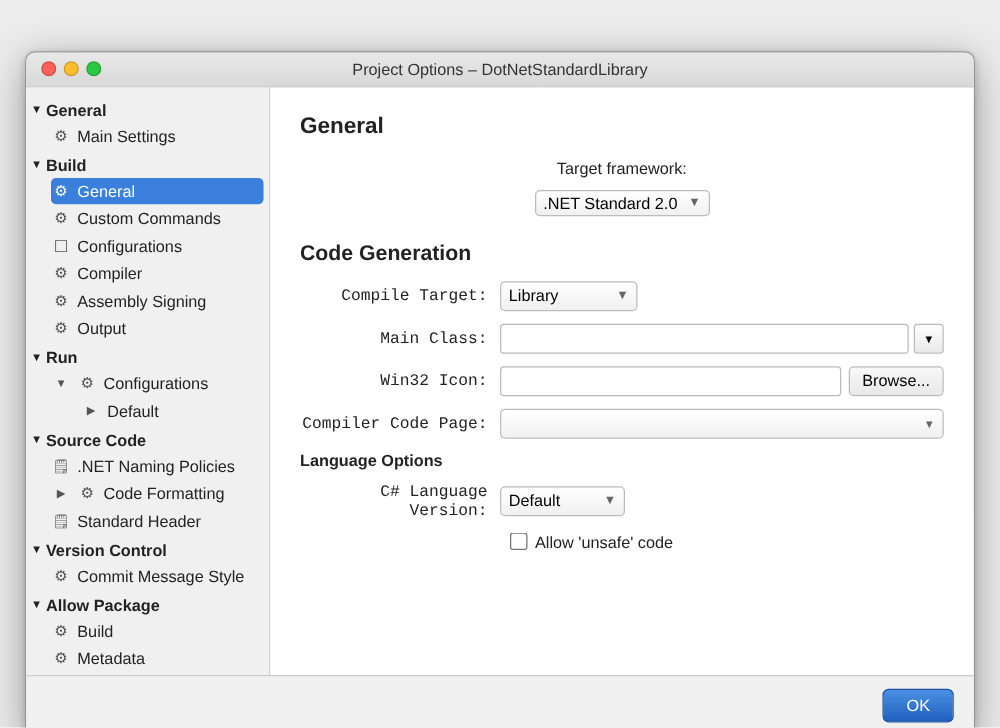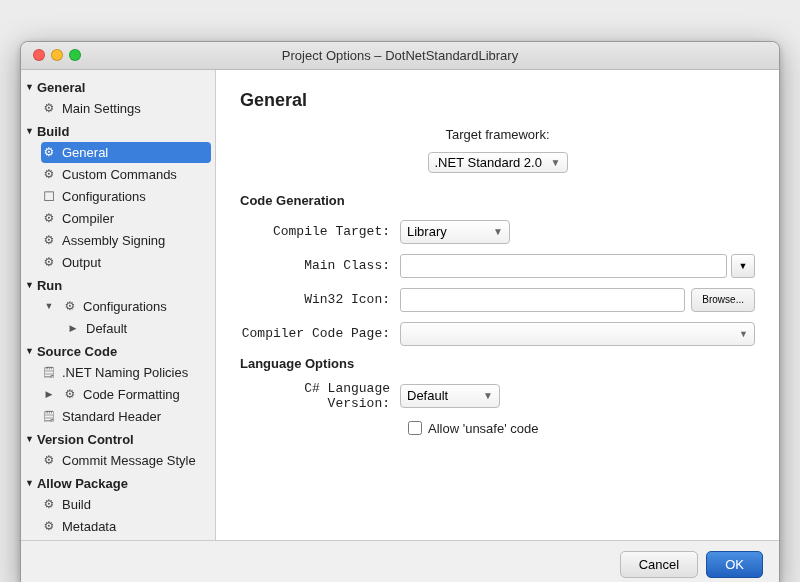--- a/index.html
+++ b/index.html
@@ -145,21 +145,21 @@
       font-size: 13px;
       min-width: 140px;
       justify-content: space-between;
     }
     .dropdown-arrow {
       font-size: 10px;
       color: #666;
       margin-left: 6px;
     }
     .section-header {
-      font-size: 13px;
+      font-size: 17px;
       font-weight: 700;
       color: #222;
       margin-bottom: 12px;
       margin-top: 4px;
     }
     .form-row {
       display: flex;
       align-items: center;
       margin-bottom: 10px;
     }
@@ -185,21 +185,21 @@
     .form-input-with-btn {
       display: flex;
       flex: 1;
       gap: 6px;
     }
     .browse-btn {
       background: linear-gradient(to bottom, #f8f8f8, #e8e8e8);
       border: 1px solid #bbb;
       border-radius: 4px;
       padding: 2px 10px;
-      font-size: 10px;
+      font-size: 13px;
       cursor: pointer;
       white-space: nowrap;
       height: 24px;
       display: flex;
       align-items: center;
     }
     .checkbox-row {
       display: flex;
       align-items: center;
       margin: 8px 0 14px 168px;
@@ -479,16 +479,15 @@
       </div>
 
       <div class="unsafe-row">
         <input type="checkbox" style="">
         <span class="checkbox-label">Allow 'unsafe' code</span>
       </div>
     </div>
   </div>
 
   <div class="footer">
-    <button class="footer-btn">Cancel</button>
     <button class="footer-btn primary">OK</button>
   </div>
 </div>
 
 </body></html>

